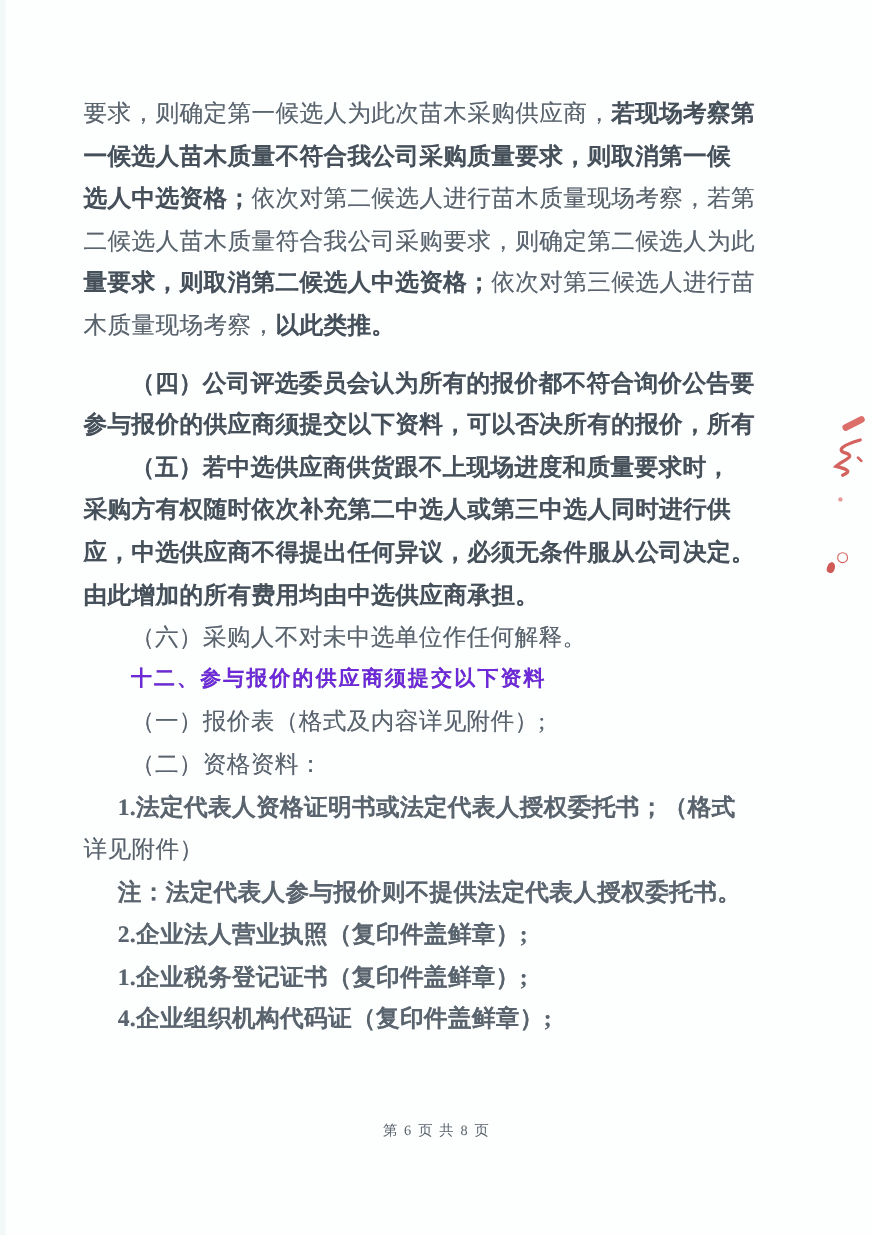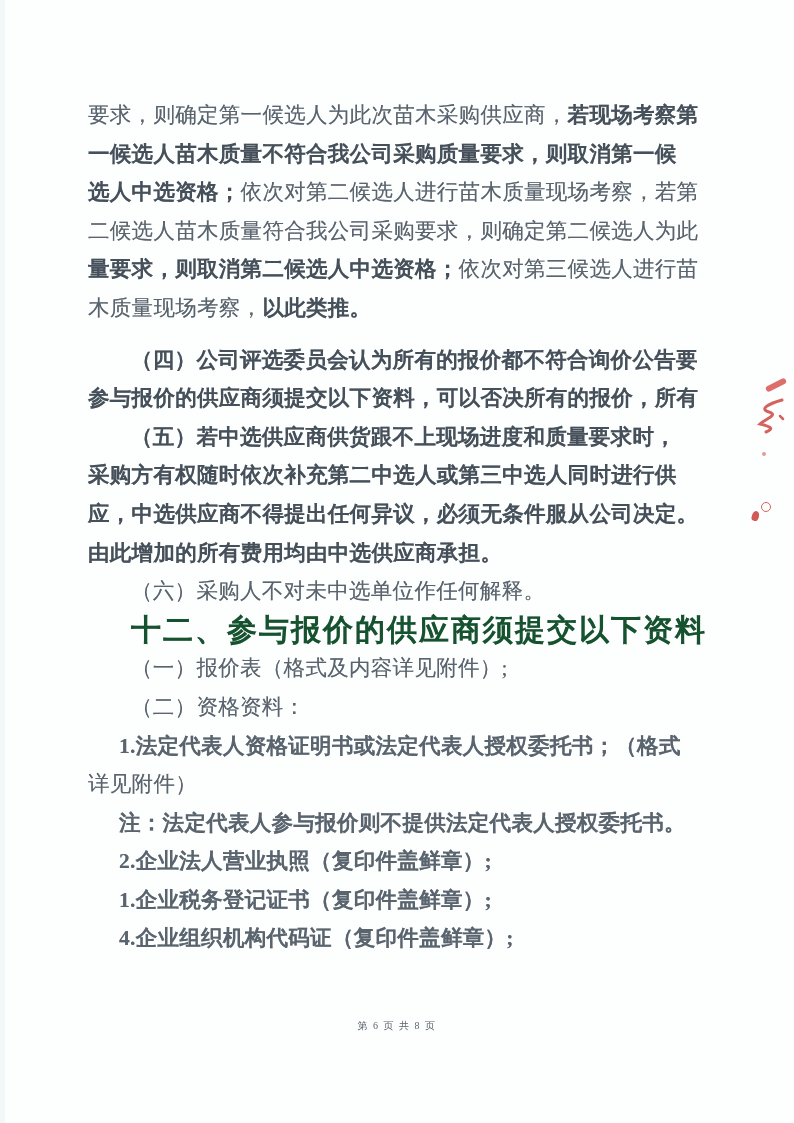--- a/index.html
+++ b/index.html
@@ -6,40 +6,40 @@
   .page {
     position:relative; width:794px; height:1123px;
     background:#fdfefe; overflow:hidden;
     font-family:"Liberation Serif","DejaVu Serif",serif;
   }
   .scan-edge {
     position:absolute; left:0; top:0; width:5px; height:100%;
     background:#f2f7f8;
   }
   .content {
-    position:absolute; left:88px; top:84px; width:622px;margin-top:12px;
+    position:absolute; left:76px; top:84px; width:622px;
   }
   .line {
     height:38.6px; line-height:38.6px; font-size:21.5px;
     letter-spacing:0.3px; white-space:nowrap;
     color:#5a646e;
     text-shadow:0 0 0.5px rgba(90,100,110,0.55);
   }
   .line .b { font-weight:700; color:#46505a; }
   .line.heading {
     font-family:"Liberation Sans","DejaVu Sans",sans-serif;
-    font-weight:700; font-size:30px; letter-spacing:2px;
-    color:#14532d;
+    font-weight:700; font-size:19px; letter-spacing:2px;
+    color:#6d28d9;
   }
   .ind1 { padding-left:31px;font-weight:bold; }
   .ind2 { padding-left:43px; }
   .gap  { margin-top:13px; }
   .footer {
     position:absolute; left:0; right:0; top:1019px;
-    text-align:center; font-size:10px; letter-spacing:1.5px;
+    text-align:center; font-size:13px; letter-spacing:1.5px;
     color:#5a646e;
   }
   
   .rm { position:absolute; }
   .rm-stroke {
     left:765px; top:382px; width:22px; height:6px;
     background:#dd6f6b; border-radius:3px; transform:rotate(-27deg);
   }
   .rm-scribble { left:753px; top:396px; }
   .rm-dot1 {

